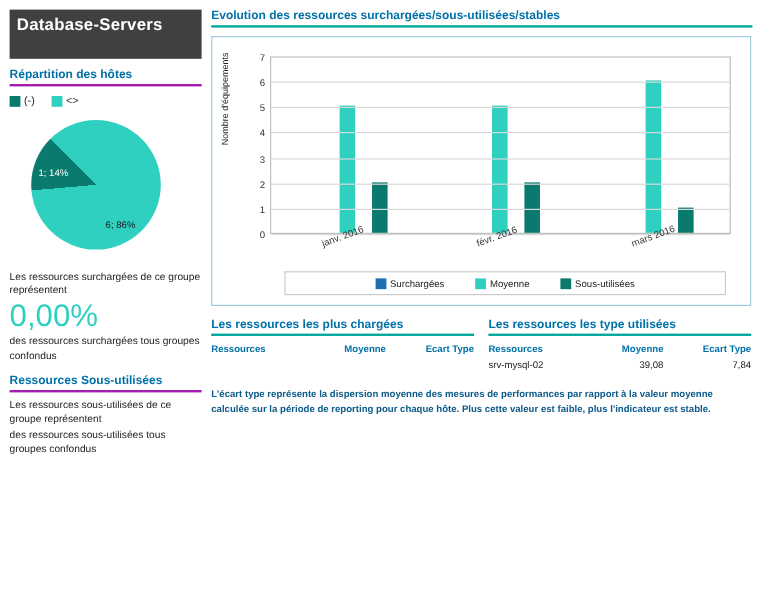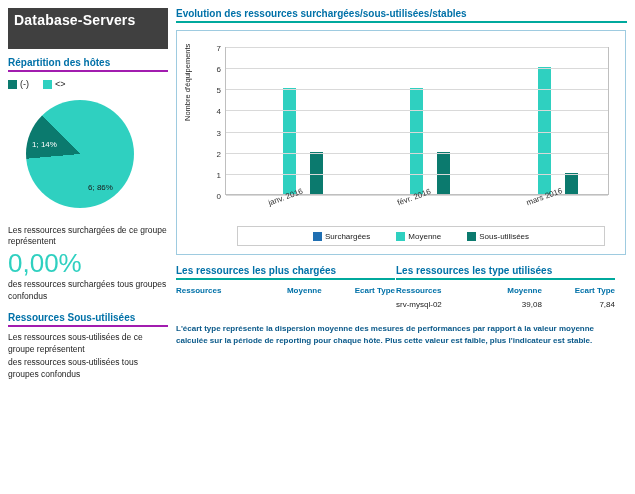--- a/index.html
+++ b/index.html
@@ -213,21 +213,21 @@
     justify-content: center;
     gap: 26px;
     font-size: 8px;
     color: #222;
   }
   .chart-legend .legend-item { margin-right: 0; }
 
   
   .tables-row {
     display: flex;
-    gap: 1px;
+    gap: 12px;
     margin-top: 10px;
   }
   .table-col { width: 219px; }
   .tbl {
     width: 100%;
     border-collapse: collapse;
     margin-top: 4px;
     font-size: 8px;
   }
   .tbl th {

